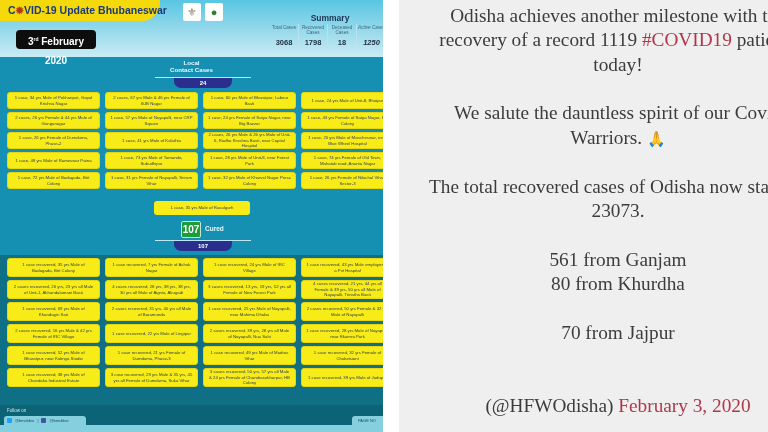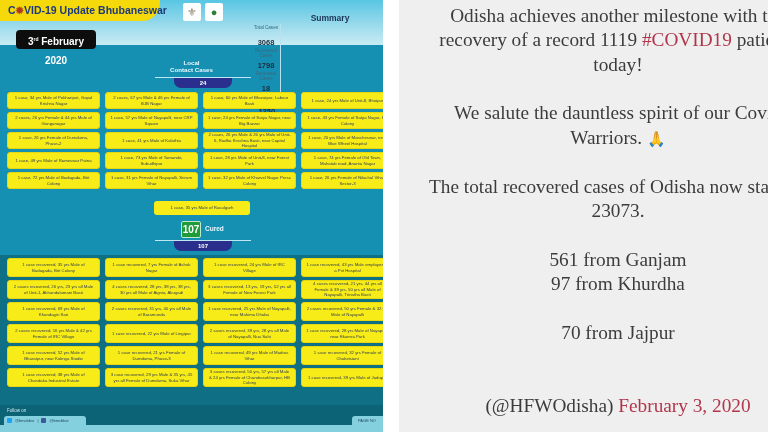--- a/index.html
+++ b/index.html
@@ -5,21 +5,21 @@
     * { box-sizing: border-box; margin: 0; padding: 0; }
     html, body { width: 768px; height: 432px; overflow: hidden; background: #ffffff; }
     body { position: relative; font-family: "Liberation Sans", sans-serif; }
 
     
     .left {
       position: absolute; left: 0; top: 0; width: 383px; height: 432px;
       background: #1590b3; overflow: hidden;
     }
     .header {
-      position: absolute; left: 0; top: 0; width: 383px; height: 45px;
+      position: absolute; left: 0; top: 0; width: 383px; height: 57px;
       background: linear-gradient(180deg, #58c6e3 0%, #9fdcec 60%, #c9ecf4 100%);
     }
     .title-strip {
       position: absolute; left: 0; top: 0; width: 160px; height: 21px;
       background: #f5d90a; border-bottom-right-radius: 18px;
       font-weight: bold; font-size: 10.5px; color: #1c3a7a;
       padding: 4px 0 0 8px; white-space: nowrap;
     }
     .title-strip .virus { color: #b13a1a; font-size: 10px; }
     .logos { position: absolute; left: 183px; top: 3px; display: flex; gap: 4px; }
@@ -30,21 +30,21 @@
       position: absolute; left: 16px; top: 30px; width: 80px; height: 19px;
       background: #0d0d0d; color: #fff; border-radius: 4px;
       font-weight: bold; font-size: 10px; text-align: center; line-height: 19px;
     }
     .date-badge sup { font-size: 5px; }
     .summary-title {
       position: absolute; left: 300px; top: 13px; width: 60px; text-align: center;
       font-weight: bold; font-size: 8.5px; color: #1c3456;
     }
     .summary {
-      position: absolute; left: 252px; top: 24px; display: flex; flex-direction: column;
+      position: absolute; left: 270px; top: 24px; display: flex;
     }
     .sum-cell {
       width: 29px; text-align: center; border-right: 1px solid #b9e2ee; padding-top: 1px;
     }
     .sum-cell:last-child { border-right: none; font-style: italic; }
     .sum-label { font-size: 4.6px; color: #3a6a80; line-height: 5px; height: 11px; }
     .sum-value { font-size: 7.5px; font-weight: bold; color: #1e2c3a; margin-top: 2px; }
 
     .section-head {
       position: absolute; left: 0; width: 383px; text-align: center; color: #eaf8fd;
@@ -231,21 +231,21 @@
 
 <div class="white-gap"></div>
 
 <div class="right">
   <div class="tweet">
     <p><span>Odisha achieves another milestone with the recovery of a record 1119 </span><span class="hash">#COVID19</span><span> patients today!</span></p>
     <p><span>We salute the dauntless spirit of our Covid Warriors. </span><span class="pray">🙏</span></p>
     <p>The total recovered cases of Odisha now stand at 23073.</p>
     <p>
       <span>561 from Ganjam</span><br>
-      <span>97 from Khurdha</span><br>
+      <span>80 from Khurdha</span><br>
       <br>
       <span>70 from Jajpur</span>
     </p>
     <p>
       <br>
       <span>(@HFWOdisha) </span><span class="date">February 3, 2020</span>
     </p>
   </div>
 </div>
 

